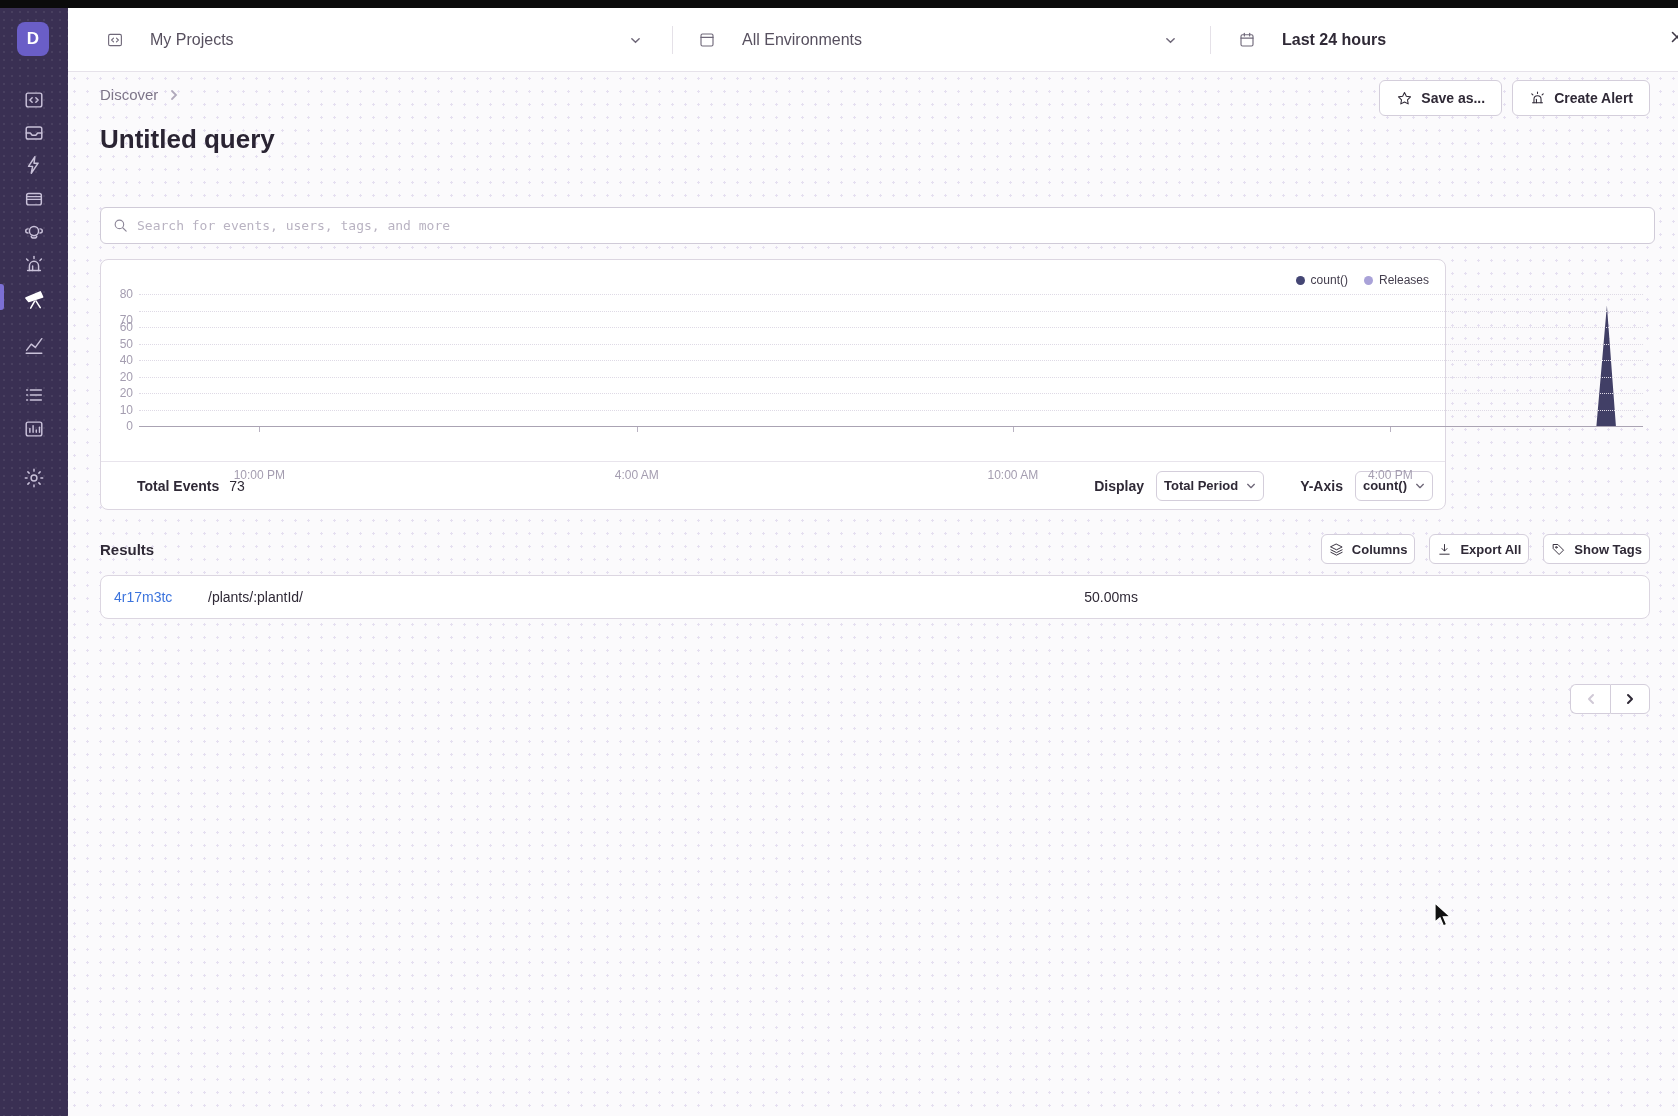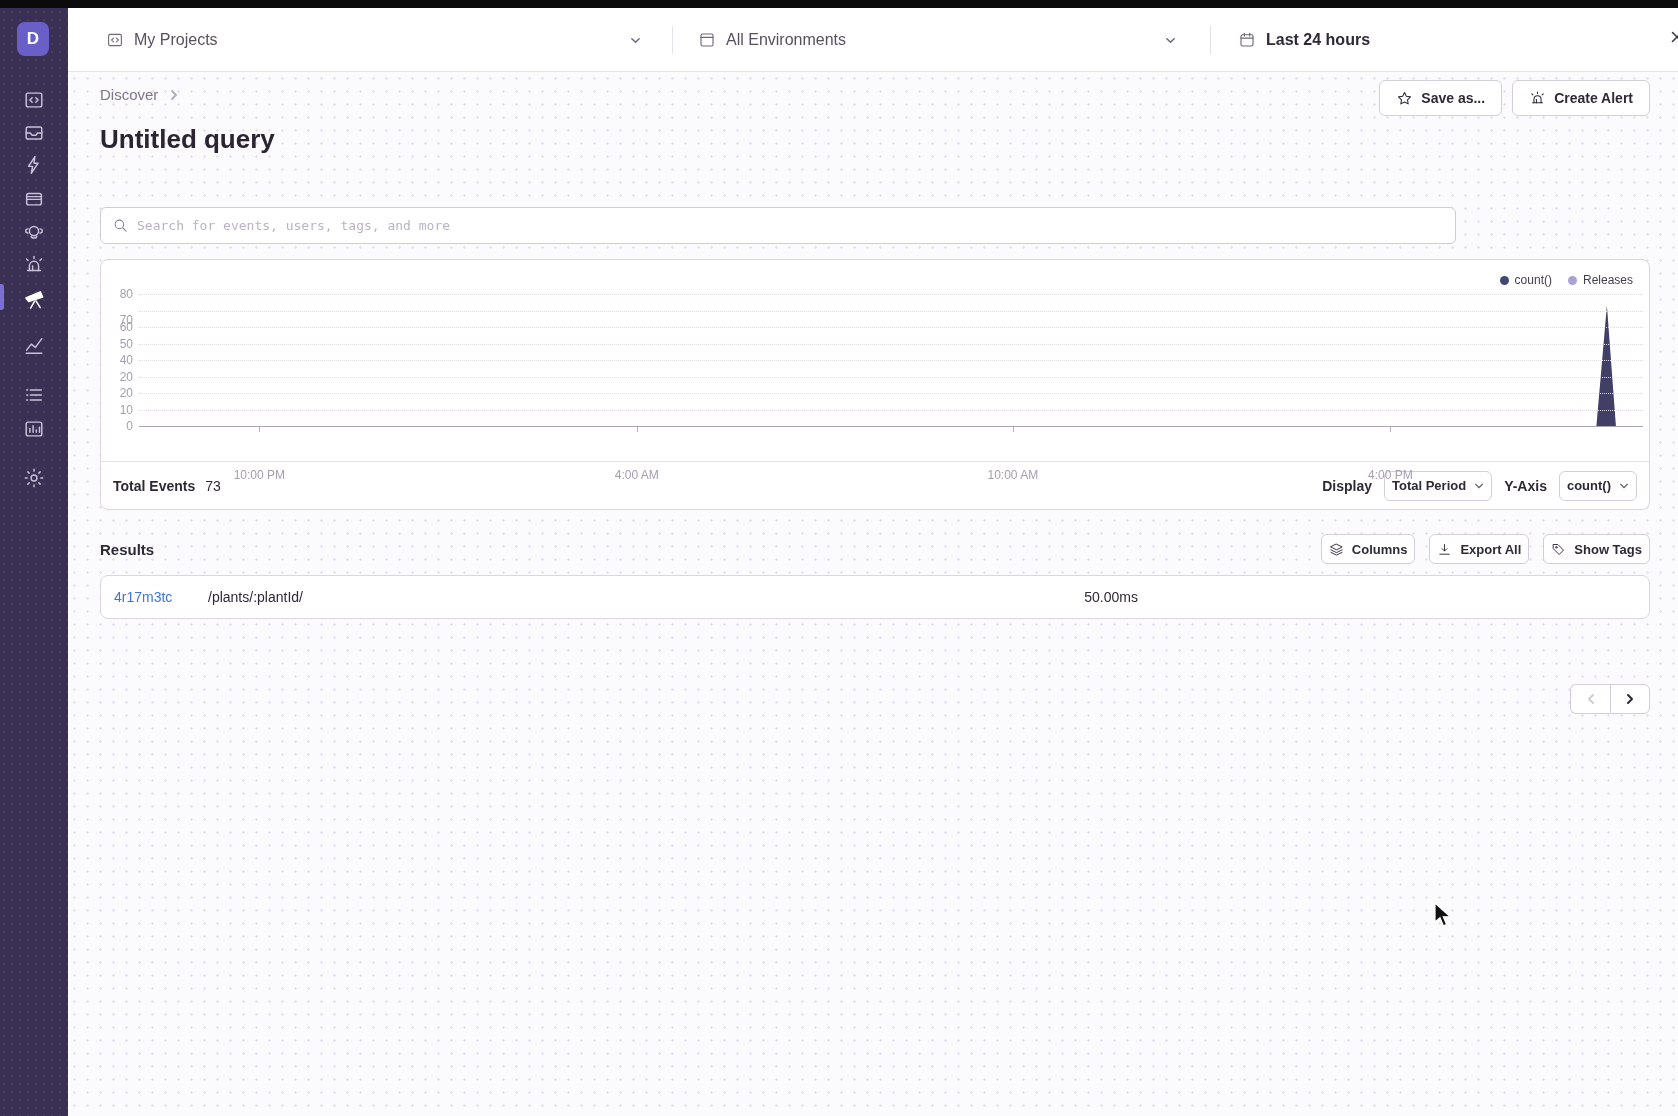--- a/index.html
+++ b/index.html
@@ -19,21 +19,21 @@
   .nav-item { position:absolute; left:0; width:68px; height:30px;
     display:flex; align-items:center; justify-content:center; cursor:pointer; }
   .nav-item svg { stroke:#c9c1d9; fill:none; stroke-width:1.6; stroke-linecap:round; stroke-linejoin:round; }
   .nav-item.active svg { stroke:#ffffff; }
   .active-pill { position:absolute; left:-2px; top:276px; width:6px; height:26px;
     border-radius:4px; background:#7c6fd4; }
 
   
   .topbar { position:absolute; left:68px; top:8px; width:1610px; height:64px;
     background:#ffffff; border-bottom:1px solid #e6e2ea; }
-  .tb-item { position:absolute; top:0; height:64px; display:flex; align-items:center; gap:10px;
+  .tb-item { position:absolute; top:0; height:64px; display:flex; align-items:center; gap:26px;
     color:#57505f; font-size:16px; cursor:pointer; }
   .tb-item svg { stroke:#6f6879; fill:none; stroke-width:1.5; stroke-linecap:round; }
   .tb-divider { position:absolute; top:18px; width:1px; height:28px; background:#e5e1e8; }
   .tb-date { color:#2f2936; font-weight:bold; }
   .chev { width:11px; height:11px; }
   .tb-close { position:absolute; top:22px; display:flex; gap:14px; align-items:center; }
 
   
   .content { position:absolute; left:68px; top:72px; width:1610px; height:1044px;
     background:#fbfafc;
@@ -47,43 +47,43 @@
 
   .page-title { position:absolute; left:32px; top:52px; font-size:26px; font-weight:600; color:#2a2433; }
 
   .header-actions { position:absolute; right:28px; top:8px; display:flex; gap:10px; }
   .btn { background:#fff; border:1px solid #d4cedb; border-radius:6px; color:#2f2936;
     font-weight:bold; font-size:14px; display:inline-flex; align-items:center; gap:8px;
     padding:0 16px; height:36px; cursor:pointer; font-family:inherit; }
   .btn svg { stroke:#2f2936; fill:none; stroke-width:1.5; stroke-linecap:round; stroke-linejoin:round; }
   .btn-sm { height:30px; font-size:13px; padding:0 7px; }
 
-  .search-bar { position:absolute; left:32px; top:135px; width:1356px; height:37px;
+  .search-bar { position:absolute; left:32px; top:135px; width:1555px; height:37px;
     background:#fff; border:1px solid #d0cbd8; border-radius:6px;
     display:flex; align-items:center; padding:0 11px; gap:8px; }
   .search-bar svg { stroke:#8d8799; fill:none; stroke-width:1.6; stroke-linecap:round; }
   .search-bar input { border:none; outline:none; flex:1; height:100%;
     font-family:"DejaVu Sans Mono", monospace; font-size:13px; color:#2f2936; background:transparent; }
   .search-bar input::placeholder { color:#b9b3c2; }
 
   
-  .chart-panel { position:absolute; left:32px; top:187px; width:1550px; height:251px;
+  .chart-panel { position:absolute; left:32px; top:187px; width:1346px; height:251px;
     background:#fff; border:1px solid #dcd6e1; border-radius:8px; }
   .legend { position:absolute; top:13px; right:16px; display:flex; gap:16px; align-items:center; }
   .legend-item { display:flex; gap:6px; align-items:center; font-size:12px; color:#433d4d; cursor:pointer; }
   .legend-dot { width:9px; height:9px; border-radius:50%; }
   .plot { position:absolute; left:38px; top:34px; width:1504px; height:132px; }
   .gridline { position:absolute; left:0; width:100%; height:0; border-top:1px dotted #dfdae6; }
   .baseline { position:absolute; left:0; top:132px; width:100%; height:0; border-top:1px solid #aaa3b3; }
   .y-label { position:absolute; width:26px; text-align:right; font-size:12px; color:#a49db0; }
   .x-label { position:absolute; top:208px; font-size:12px; color:#a49db0; transform:translateX(-50%); }
   .x-tick { position:absolute; top:167px; width:1px; height:5px; background:#b9b2c2; }
   .chart-footer { position:absolute; left:0; bottom:0; width:100%; height:48px;
     border-top:1px solid #e8e4ec; display:flex; align-items:center; padding:0 12px; }
-  .cf-label { font-weight:bold; font-size:14px; color:#2f2936; }
+  .cf-label { font-weight:bold; font-size:14px; color:#2f2936;margin-left:24px; }
   .cf-value { font-size:14px; color:#2f2936; margin-left:10px; }
   .cf-right { margin-left:auto; display:flex; align-items:center; gap:12px; }
   .dd-btn { font-weight:bold; }
   .dd-btn svg { width:10px; height:10px; }
 
   
   .results-bar { position:absolute; left:32px; top:462px; width:1550px; height:30px;
     display:flex; align-items:center; }
   .results-heading { font-size:15px; font-weight:bold; color:#2f2936; }
   .results-buttons { margin-left:auto; display:flex; gap:14px; }

